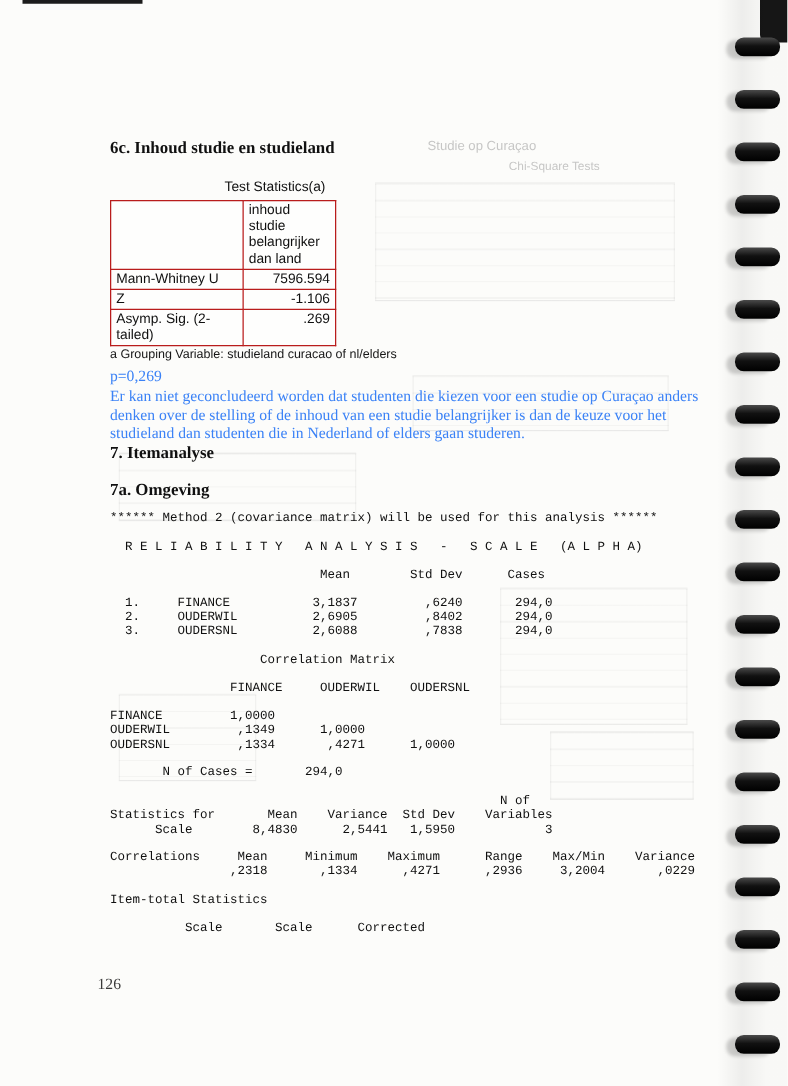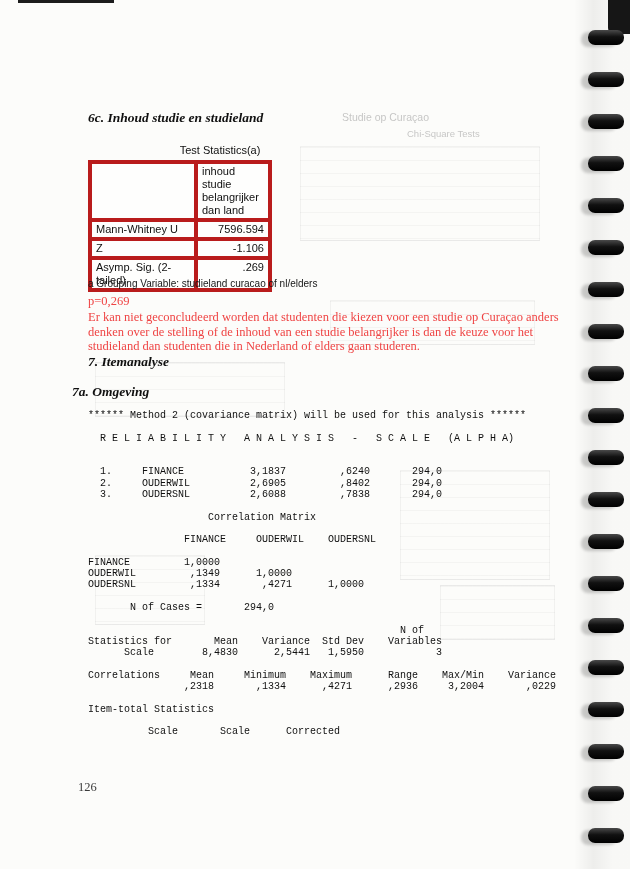--- a/index.html
+++ b/index.html
@@ -34,34 +34,34 @@
     background:repeating-linear-gradient(to bottom, rgba(110,110,110,0.055) 0 1px, transparent 1px 13px);
     border:1px solid rgba(110,110,110,0.08);
     pointer-events:none;
   }
   .ghost-text {
     position:absolute; font-family:"Liberation Sans", sans-serif;
     color:#9a9a9a; opacity:0.55; pointer-events:none;
   }
 
   
-  .h-serif { position:absolute; font-family:"Liberation Serif", serif; font-weight:bold; font-size:13.5px; color:#101010;font-style:italic; }
-  .txt     { position:absolute; font-family:"Liberation Serif", serif; font-size:12.5px; color:#ef4444; }
+  .h-serif { position:absolute; font-family:"Liberation Serif", serif; font-weight:bold; font-size:13.5px; color:#101010; }
+  .txt     { position:absolute; font-family:"Liberation Serif", serif; font-size:12.5px; color:#3b82f6; }
 
   
   .table-title {
     position:absolute; left:130px; top:144px; width:180px; text-align:center;
     font-family:"Liberation Sans", sans-serif; font-size:11px; color:#101010;
   }
   .stats-table {
     position:absolute; left:88px; top:160px;
     border-collapse:collapse;
     font-family:"Liberation Sans", sans-serif; font-size:11px; line-height:13px; color:#101010;
   }
-  .stats-table td { border:4px solid #b91c1c; padding:1px 4px; vertical-align:top; background:rgba(255,255,255,0.6); }
+  .stats-table td { border:1px solid #b91c1c; padding:1px 4px; vertical-align:top; background:rgba(255,255,255,0.6); }
   .stats-table td.rowlab { width:106px;margin-left:25px; }
   .stats-table td.val    { width:74px; text-align:right; }
   .stats-table td.colhead{ width:74px; }
   .footnote {
     position:absolute; left:88px; top:278px;
     font-family:"Liberation Sans", sans-serif; font-size:10px; color:#161616;
   }
 
   
   .mono { position:absolute; left:88px; top:410px; font-family:"Liberation Mono", "DejaVu Sans Mono", monospace; font-size:10px; color:#101010; }
@@ -111,27 +111,28 @@
   </tbody>
     </table>
 
   <div class="footnote">a  Grouping Variable: studieland curacao of nl/elders</div>
 
   <div class="txt" style="left:88px; top:294px;">p=0,269</div>
 
   <div class="txt" style="left:88px; top:310px; width:480px; line-height:14.5px;">Er kan niet geconcludeerd worden dat studenten die kiezen voor een studie op Curaçao anders denken over de stelling of de inhoud van een studie belangrijker is dan de keuze voor het studieland dan studenten die in Nederland of elders gaan studeren.</div>
 
   <div class="h-serif" style="left:88px; top:354px;">7. Itemanalyse</div>
-  <div class="h-serif" style="left:72px; top:384px;">7a. Omgeving</div>
+  <div class="h-serif" style="left:88px; top:384px;">7a. Omgeving</div>
 
   <div class="mono">
     <div class="mline">****** Method 2 (covariance matrix) will be used for this analysis ******</div>
     <div class="mline"></div>
     <div class="mline">  R E L I A B I L I T Y   A N A L Y S I S   -   S C A L E   (A L P H A)</div>
     <div class="mline"></div>
+    <div class="mline">                            Mean        Std Dev      Cases</div>
     <div class="mline"></div>
     <div class="mline">  1.     FINANCE           3,1837         ,6240       294,0</div>
     <div class="mline">  2.     OUDERWIL          2,6905         ,8402       294,0</div>
     <div class="mline">  3.     OUDERSNL          2,6088         ,7838       294,0</div>
     <div class="mline"></div>
     <div class="mline">                    Correlation Matrix</div>
     <div class="mline"></div>
     <div class="mline">                FINANCE     OUDERWIL    OUDERSNL</div>
     <div class="mline"></div>
     <div class="mline">FINANCE         1,0000</div>

